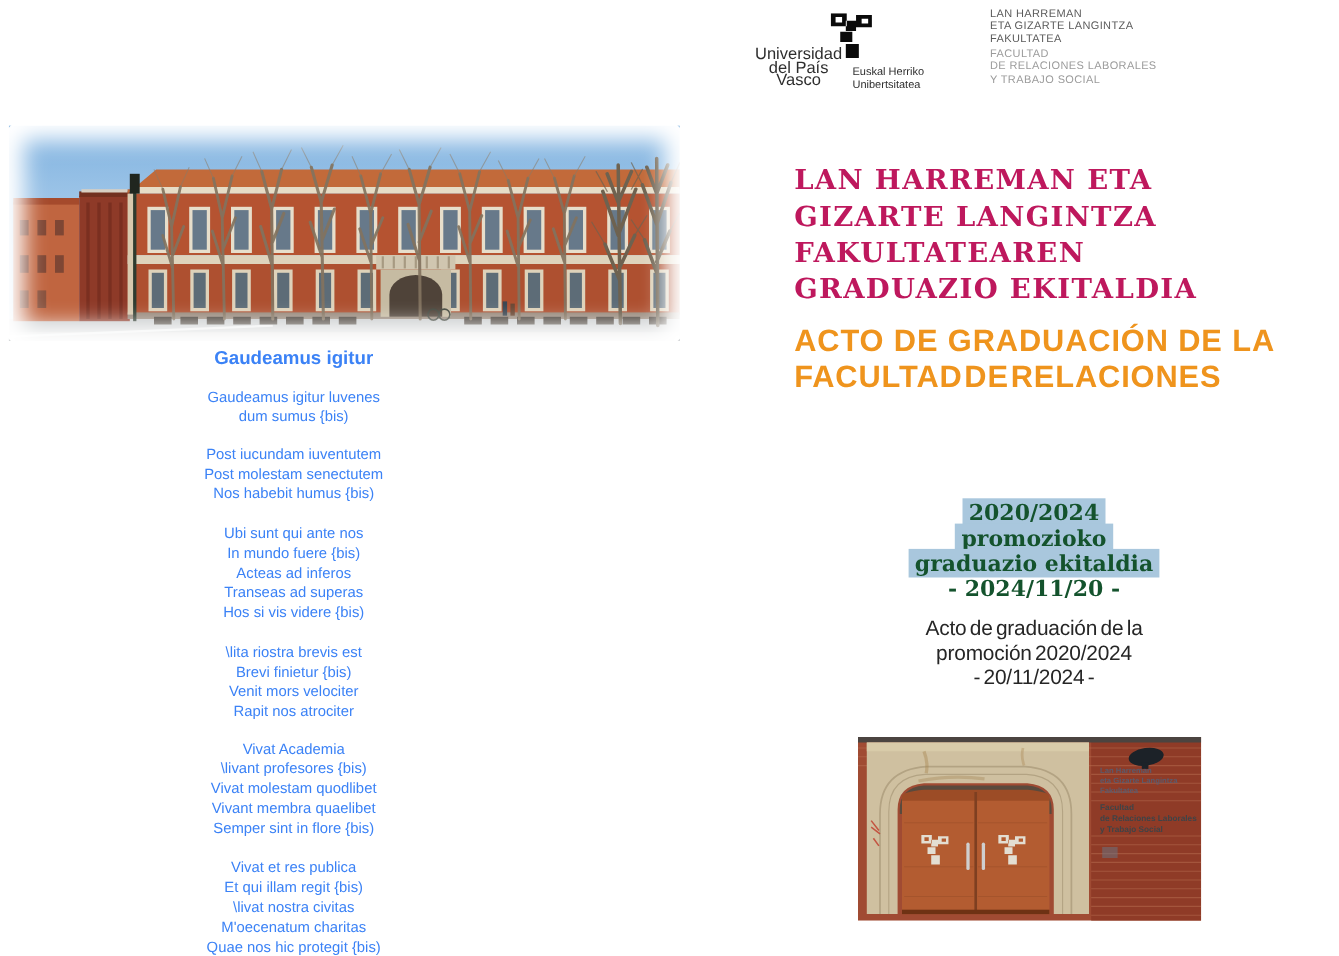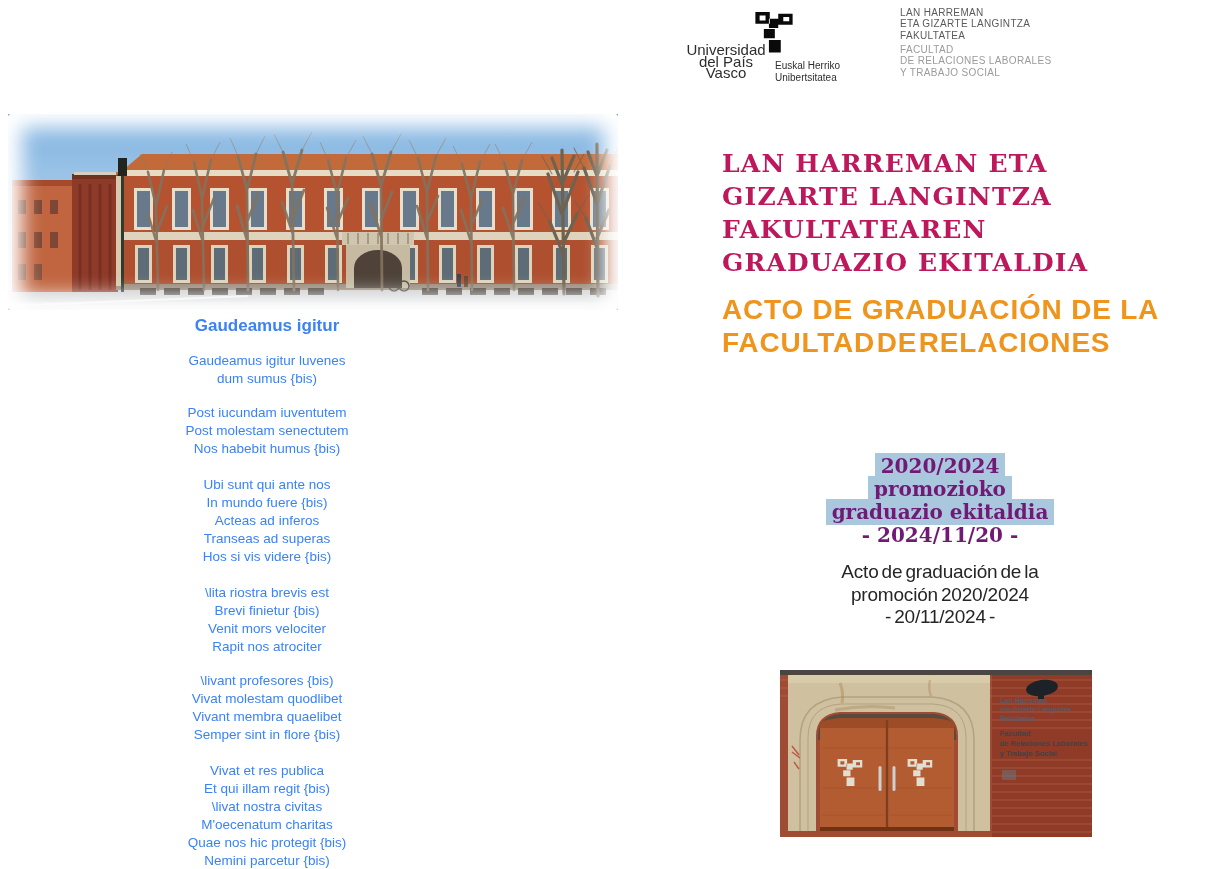--- a/index.html
+++ b/index.html
@@ -41,21 +41,21 @@
             font-family:"DejaVu Serif",serif;font-weight:bold;
             font-size:25px;line-height:33px;letter-spacing:1.2px;color:#be185d;}
   .title-es{position:absolute;left:722px;top:293px;width:490px;
             font-weight:bold;font-size:28px;line-height:33px;letter-spacing:.8px;
             color:#ef941d;}
   .title-es .t-line:nth-child(2){word-spacing:-7px;}
 
   
   .event-eu{position:absolute;left:725px;top:455px;width:430px;text-align:center;
             font-family:"DejaVu Serif",serif;font-weight:bold;
-            font-size:20px;line-height:23px;color:#701a75;}
+            font-size:20px;line-height:23px;color:#14532d;}
   .event-eu .hl{background:#a9c7dd;padding:1px 6px;}
   .event-es{position:absolute;left:725px;top:561px;width:430px;text-align:center;
             font-size:19px;line-height:22.5px;letter-spacing:-.2px;word-spacing:-2px;
             color:#262626;}
 </style>
 </head>
 <body>
 
 <div class="page">
 
@@ -278,20 +278,21 @@
       <div>Transeas ad superas</div>
       <div>Hos si vis videre {bis)</div>
     </div>
     <div class="stanza st-4">
       <div>\lita riostra brevis est</div>
       <div>Brevi finietur {bis)</div>
       <div>Venit mors velociter</div>
       <div>Rapit nos atrociter</div>
     </div>
     <div class="stanza st-5">
+      <div>Vivat Academia</div>
       <div>\livant profesores {bis)</div>
       <div>Vivat molestam quodlibet</div>
       <div>Vivant membra quaelibet</div>
       <div>Semper sint in flore {bis)</div>
     </div>
     <div class="stanza st-6">
       <div>Vivat et res publica</div>
       <div>Et qui illam regit {bis)</div>
       <div>\livat nostra civitas</div>
       <div>M'oecenatum charitas</div>

